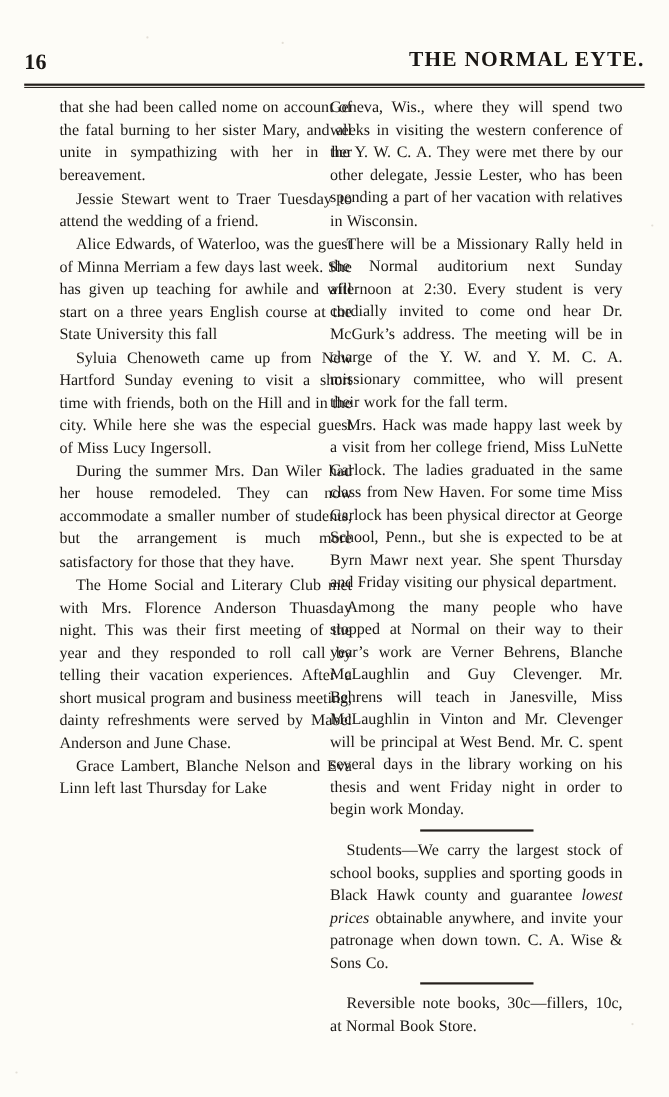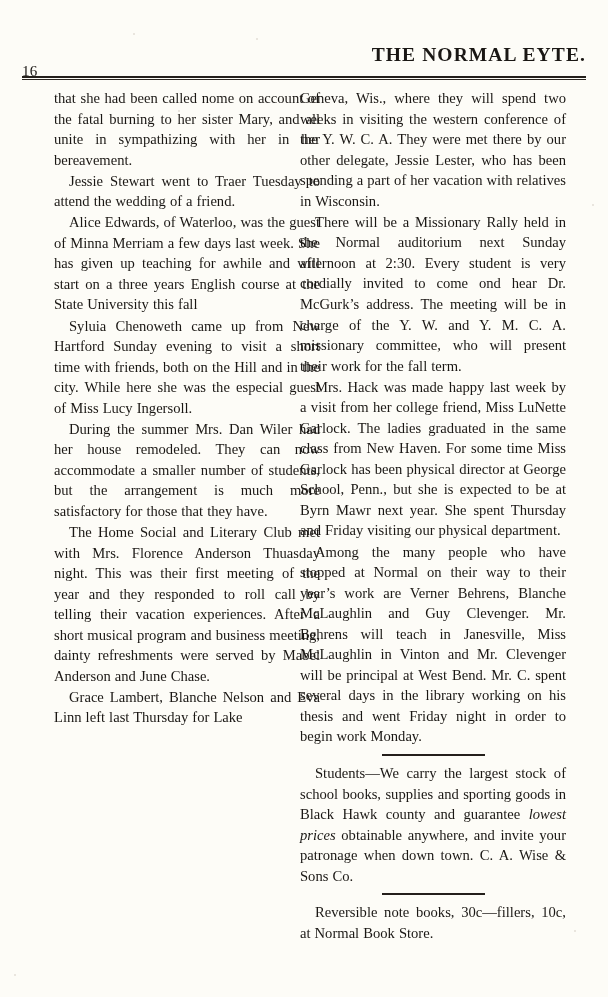--- a/index.html
+++ b/index.html
@@ -28,24 +28,23 @@
     position: absolute;
     left: 22px;
     top: 44px;
     width: 564px;
     height: 26px;
   }
   .folio {
     position: absolute;
     left: 0;
     top: 2px;
-    font-size: 15px;
-    font-weight: normal;
+    font-size: 20px;
+    font-weight: bold;
     letter-spacing: 0.3px;
-    margin-top: 17px;
   }
   .running-title {
     position: absolute;
     left: 0;
     right: 0;
     top: 0;
     text-align: right;
     font-size: 19.5px;
     font-weight: bold;
     letter-spacing: 1.1px;

